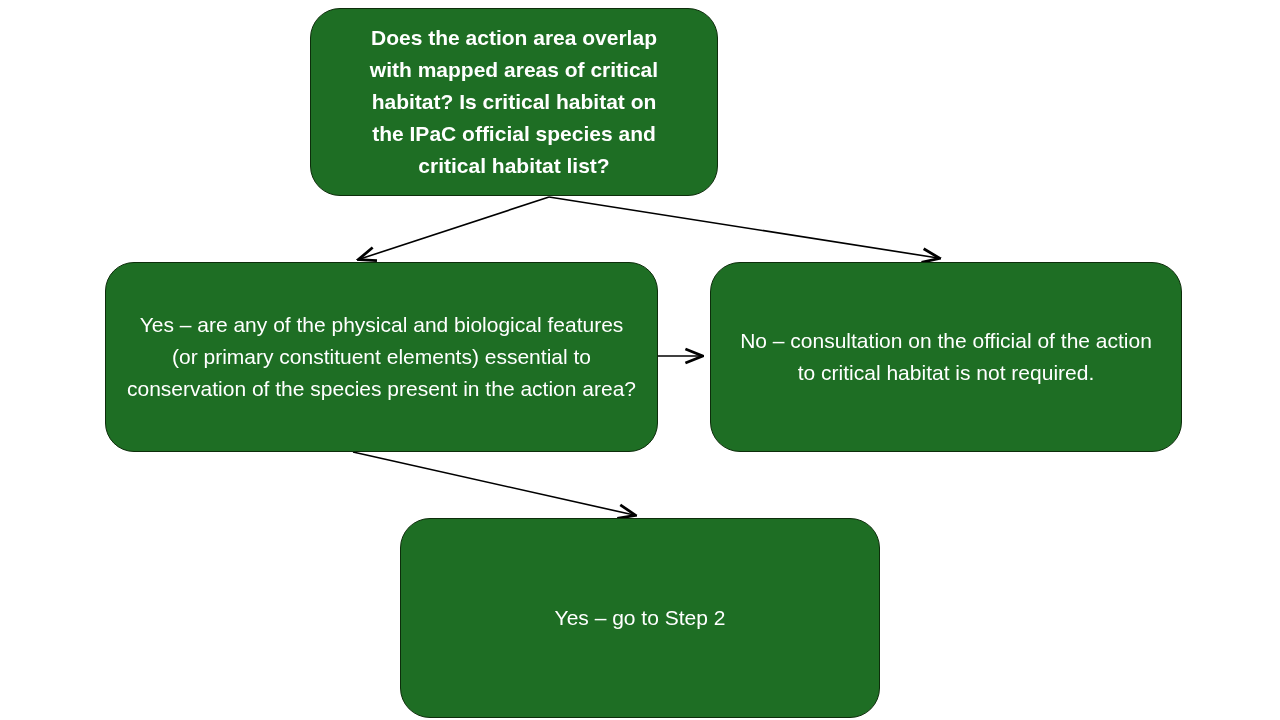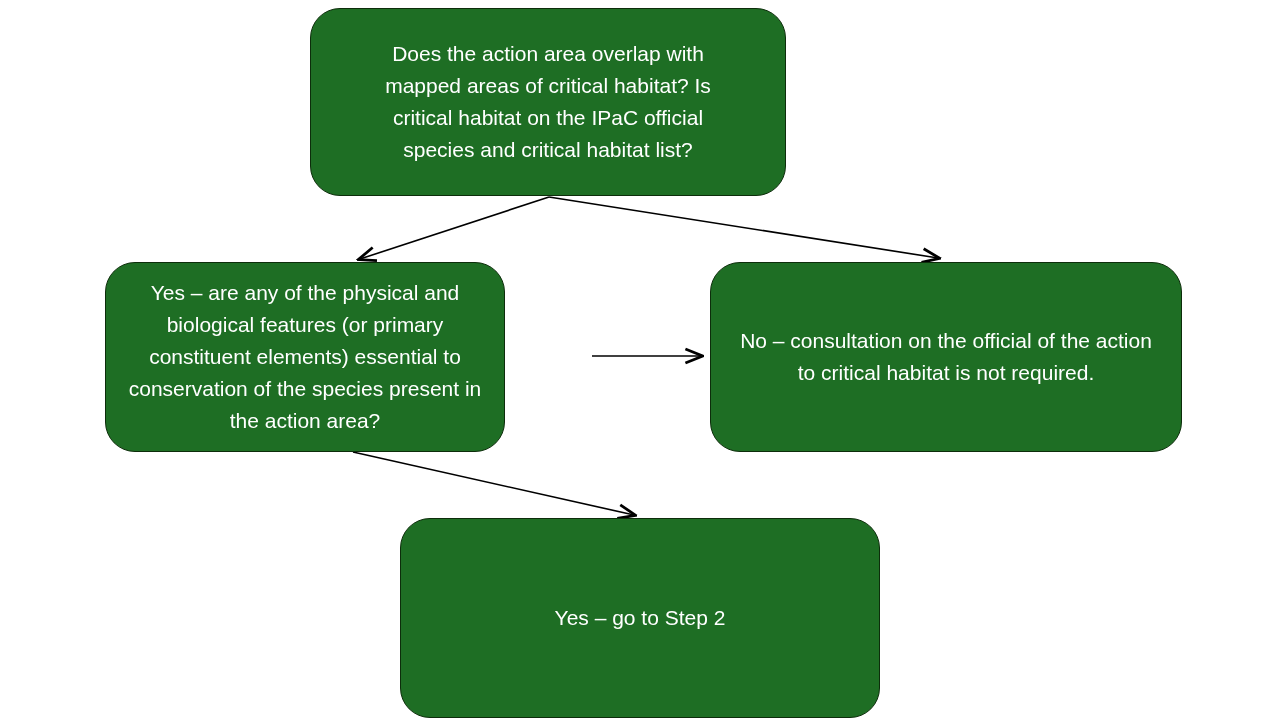--- a/index.html
+++ b/index.html
@@ -33,22 +33,22 @@
     display: flex;
     align-items: center;
     justify-content: center;
     text-align: center;
     font-size: 21px;
     line-height: 32px;
   }
   .node .label {
     display: block;
   }
-  .node-top        { left: 310px; top: 8px;   width: 476px; height: 188px; padding: 16px 50px; }
-  .node-mid-left   { left: 105px; top: 262px; width: 400px; height: 190px; padding: 16px 20px; }
+  .node-top        { left: 310px; top: 8px;   width: 408px; height: 188px; padding: 16px 50px; font-weight: bold; }
+  .node-mid-left   { left: 105px; top: 262px; width: 553px; height: 190px; padding: 16px 20px; border-radius: 29px; }
   .node-mid-right  { left: 710px; top: 262px; width: 472px; height: 190px; padding: 16px 18px; }
   .node-bottom     { left: 400px; top: 518px; width: 480px; height: 200px; padding: 28px 50px; }
 </style>
 </head>
 <body>
 
 <div class="canvas">
 
   <svg class="arrows" viewBox="0 0 1280 720" xmlns="http://www.w3.org/2000/svg">
     <defs>

